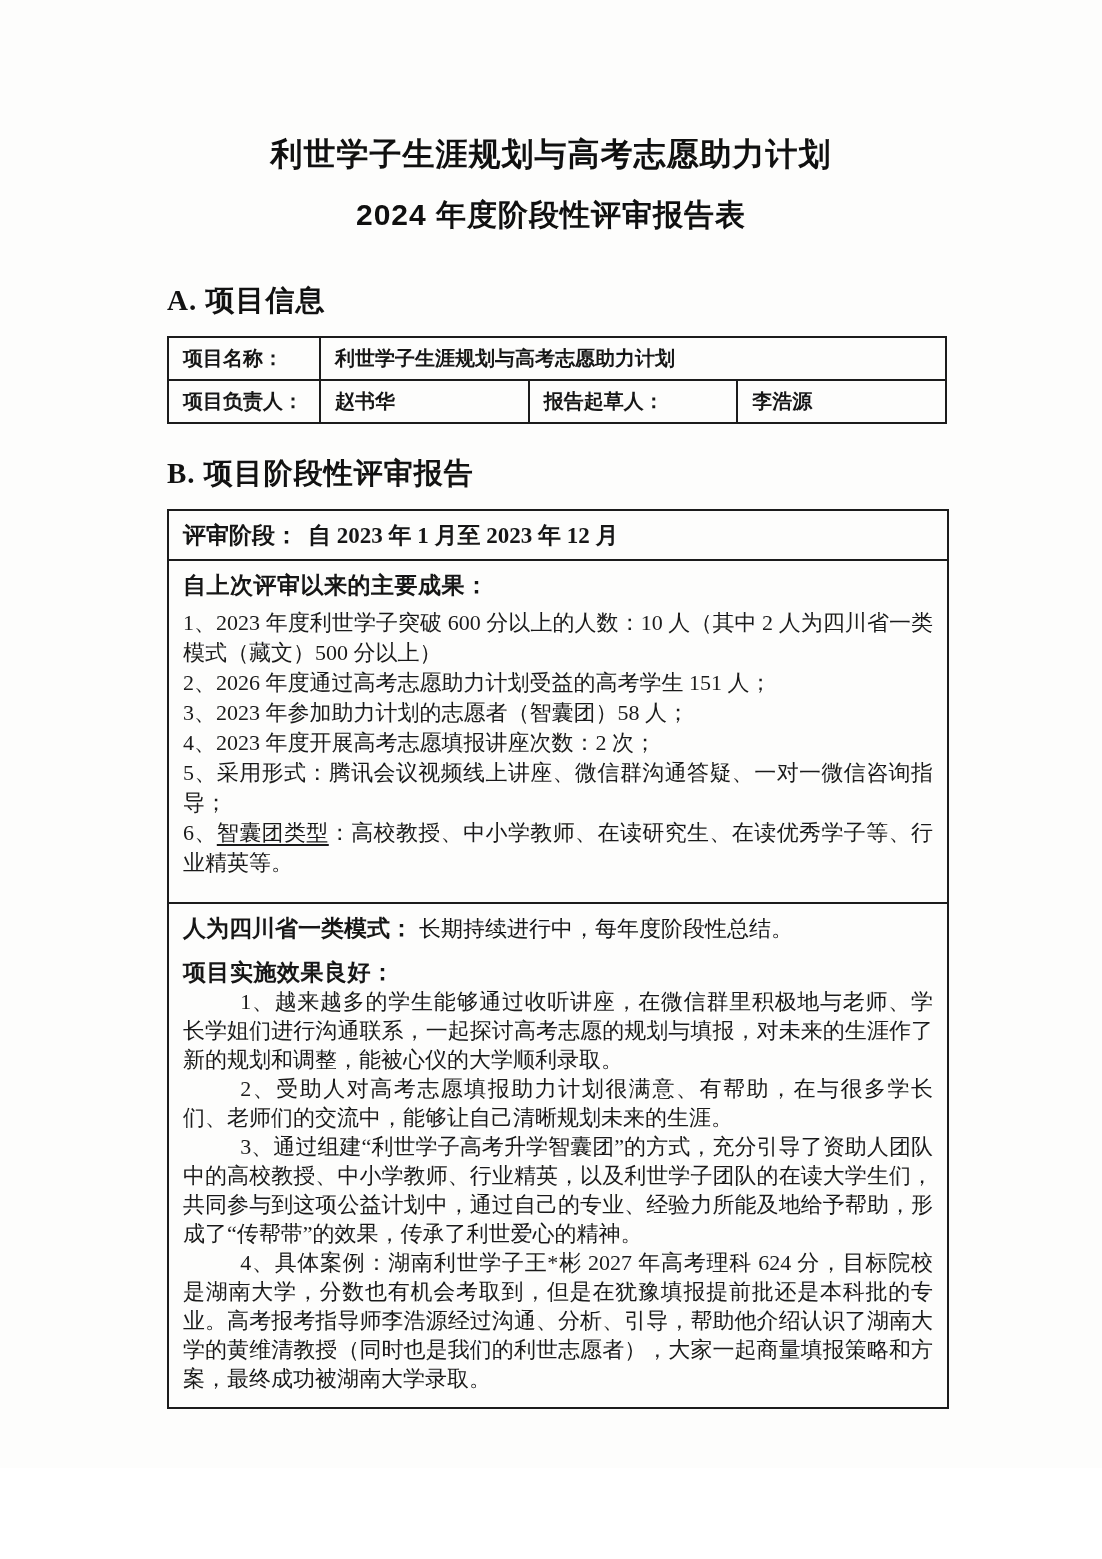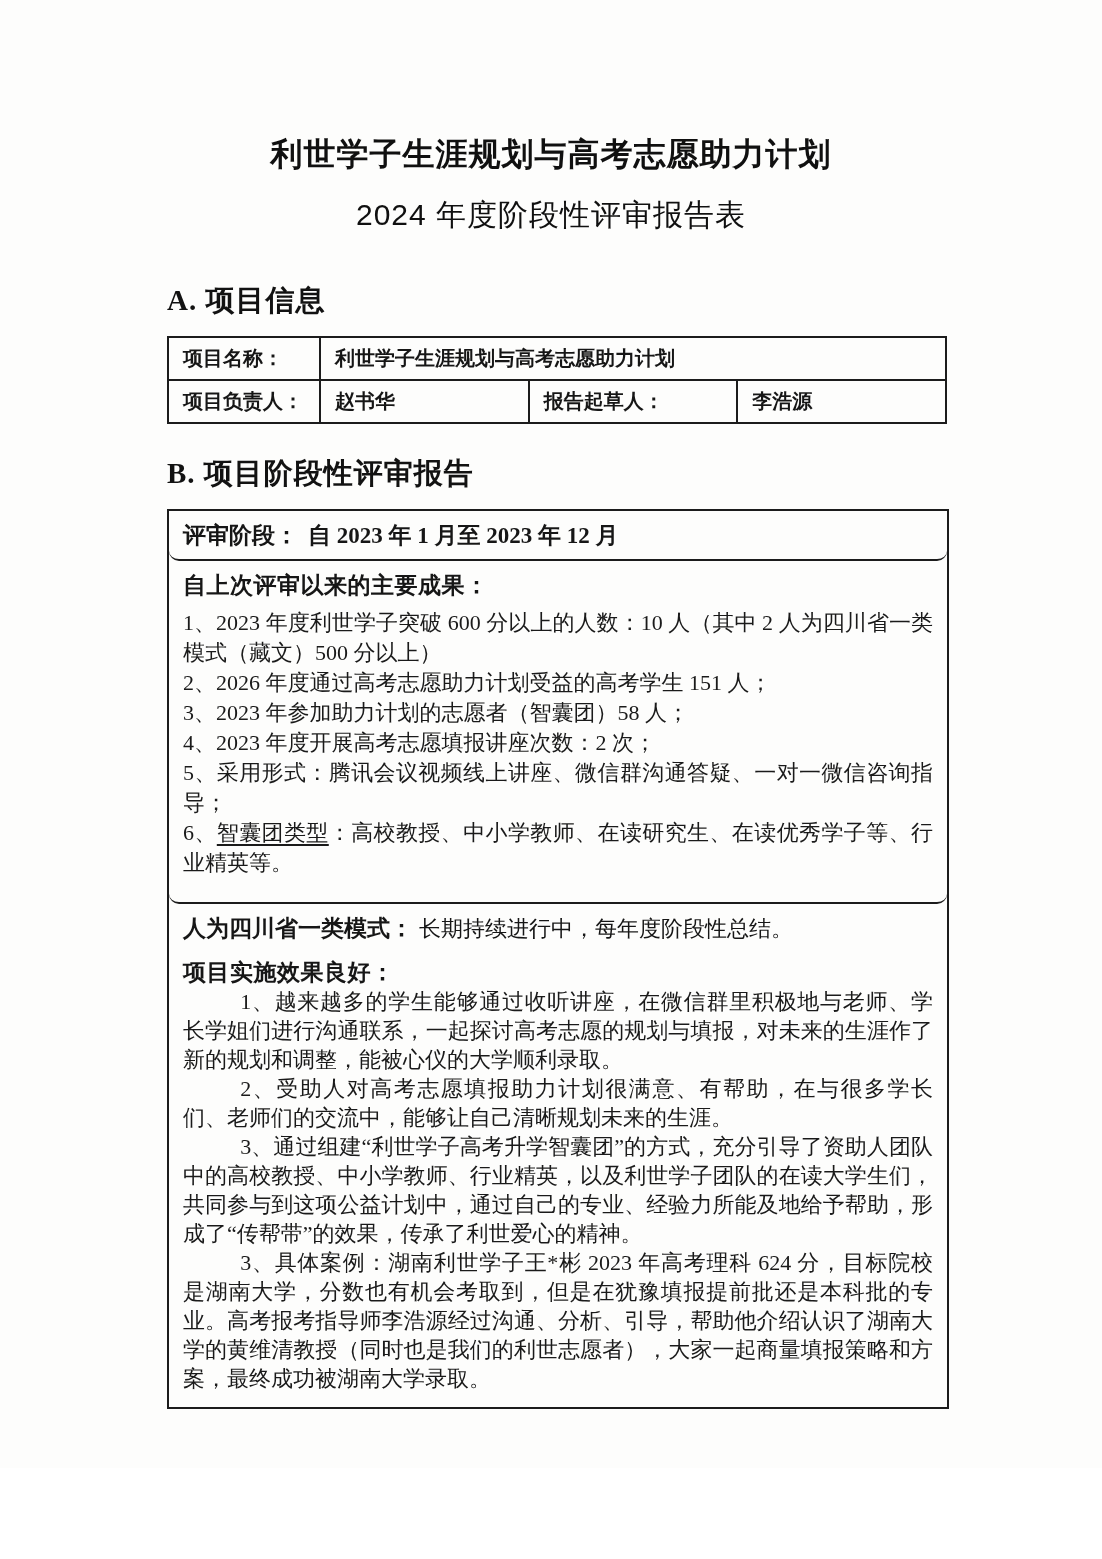--- a/index.html
+++ b/index.html
@@ -21,21 +21,21 @@
     font-family: "Liberation Sans", "DejaVu Sans", sans-serif;
     font-weight: 900;
     font-size: 32px;
     line-height: 36px;
     letter-spacing: 1px;
     color: #101010;
   }
   .doc-subtitle {
     text-align: center;
     font-family: "Liberation Sans", "DejaVu Sans", sans-serif;
-    font-weight: 400;
+    font-weight: 700;
     font-size: 30px;
     line-height: 34px;
     letter-spacing: 1px;
     margin-top: 26px;
     color: #101010;
   }
   .content { width: 782px; margin-left: 167px; }
   .section-heading {
     font-size: 29px;
     font-weight: 700;
@@ -65,21 +65,21 @@
   .col1 { width: 152px; } .col2 { width: 223px; }
   .col3 { width: 144px; } .col4 { width: 261px; }
 
   
   .btable {
     margin-top: 15px;
     width: 782px;
     border: 2px solid #1c1c1c;
     background: #fdfdfc;
   }
-  .brow { border-bottom: 2px solid #1c1c1c; border-radius: 10px; }
+  .brow { border-bottom: 2px solid #1c1c1c; }
   .brow:last-child { border-bottom: none; }
   .bold { font-weight: 700; }
 
   .review-row {
     padding: 11px 14px;
     font-size: 23px;
     line-height: 28px;
     height: 50px;
   }
   .review-row .lbl { margin-right: 10px; }
@@ -152,19 +152,19 @@
 
       <div class="brow status-row">
         <div class="status-line">
           <span class="bold lbl">人为四川省一类模式：</span><span>长期持续进行中，每年度阶段性总结。</span>
         </div>
         <div class="bold effect-heading">项目实施效果良好：</div>
         <div>
             <div class="para">1、越来越多的学生能够通过收听讲座，在微信群里积极地与老师、学长学姐们进行沟通联系，一起探讨高考志愿的规划与填报，对未来的生涯作了新的规划和调整，能被心仪的大学顺利录取。</div>
             <div class="para">2、受助人对高考志愿填报助力计划很满意、有帮助，在与很多学长们、老师们的交流中，能够让自己清晰规划未来的生涯。</div>
             <div class="para">3、通过组建“利世学子高考升学智囊团”的方式，充分引导了资助人团队中的高校教授、中小学教师、行业精英，以及利世学子团队的在读大学生们，共同参与到这项公益计划中，通过自己的专业、经验力所能及地给予帮助，形成了“传帮带”的效果，传承了利世爱心的精神。</div>
-            <div class="para">3、具体案例：湖南利世学子王*彬 2023 年高考理科 624 分，目标院校是湖南大学，分数也有机会考取到，但是在犹豫填报提前批还是本科批的专业。高考报考指导师李浩源经过沟通、分析、引导，帮助他介绍认识了湖南大学的黄维清教授（同时也是我们的利世志愿者），大家一起商量填报策略和方案，最终成功被湖南大学录取。</div>
+            <div class="para">4、具体案例：湖南利世学子王*彬 2027 年高考理科 624 分，目标院校是湖南大学，分数也有机会考取到，但是在犹豫填报提前批还是本科批的专业。高考报考指导师李浩源经过沟通、分析、引导，帮助他介绍认识了湖南大学的黄维清教授（同时也是我们的利世志愿者），大家一起商量填报策略和方案，最终成功被湖南大学录取。</div>
           </div>
       </div>
 
     </div>
   </div>
 </div>
 
 </body></html>

